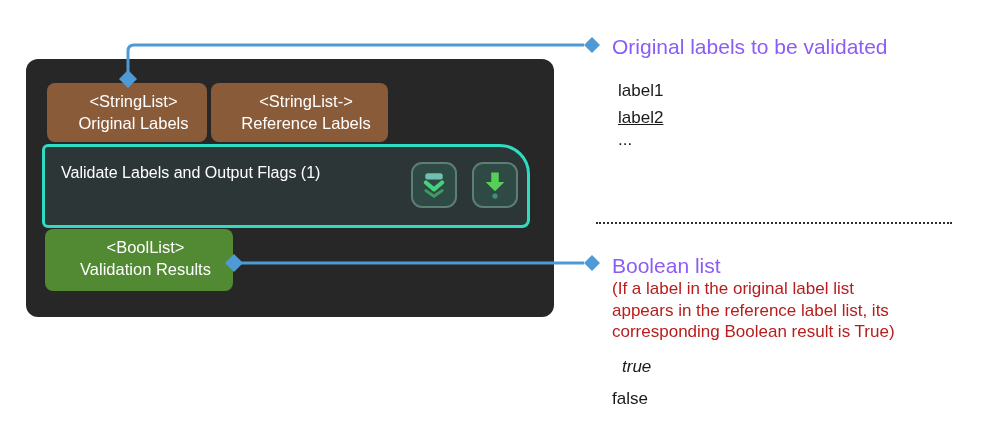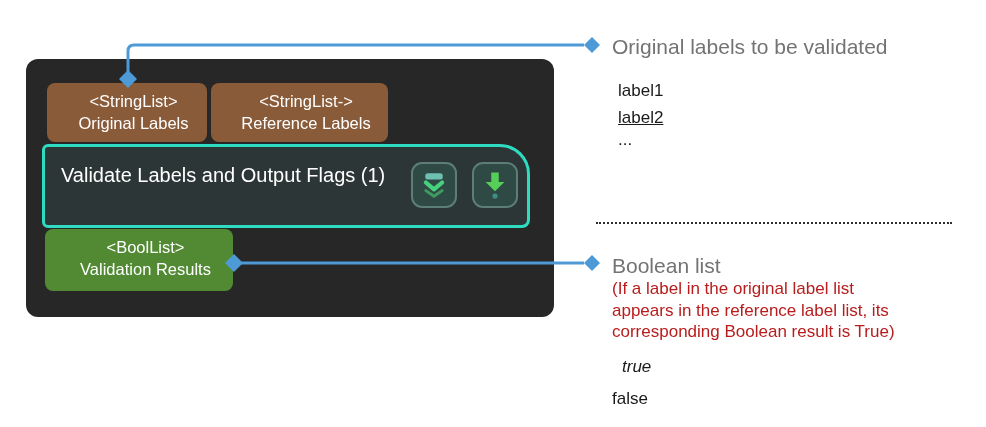--- a/index.html
+++ b/index.html
@@ -22,35 +22,35 @@
   .node-orig{left:21px;top:24px;width:160px;height:59px;}   
   .node-ref{left:185px;top:24px;width:177px;height:59px;}
   .node-out{left:19px;top:170px;width:188px;height:62px;border-radius:8px;}
   
   .step{
     position:absolute;left:16px;top:85px;width:482px;height:78px;
     background:#2c3636;border:3px solid #2fdcc2;
     border-radius:6px 30px 8px 6px;box-sizing:content-box;
   }
   .step-title{
-    position:absolute;left:16px;top:17px;color:#ffffff;font-size:20px;white-space:nowrap;
+    position:absolute;left:16px;top:17px;color:#ffffff;font-size:16px;white-space:nowrap;
   }
   .icon-btn{
     position:absolute;top:15px;width:46px;height:46px;
     background:#2f4945;border:2px solid #5d7d77;border-radius:11px;
     box-sizing:border-box;padding:0;cursor:pointer;
     display:flex;align-items:center;justify-content:center;
   }
   .btn-collapse{left:366px;}
   .btn-arrow{left:427px;}
   
   .overlay{position:absolute;left:0;top:0;width:986px;height:427px;pointer-events:none;}
   
   .ann-heading{
-    position:absolute;color:#737373;font-size:21px;white-space:nowrap;
+    position:absolute;color:#8b5cf6;font-size:21px;white-space:nowrap;
   }
   .ann-item{
     position:absolute;color:#1a1a1a;font-size:17px;white-space:nowrap;
   }
   .ann-note{
     position:absolute;left:612px;top:278px;color:#b91c1c;font-size:17px;line-height:21.5px;
   }
   .ann-note div{white-space:nowrap;}
   .dotted-sep{
     position:absolute;left:596px;top:222px;width:356px;height:0;

